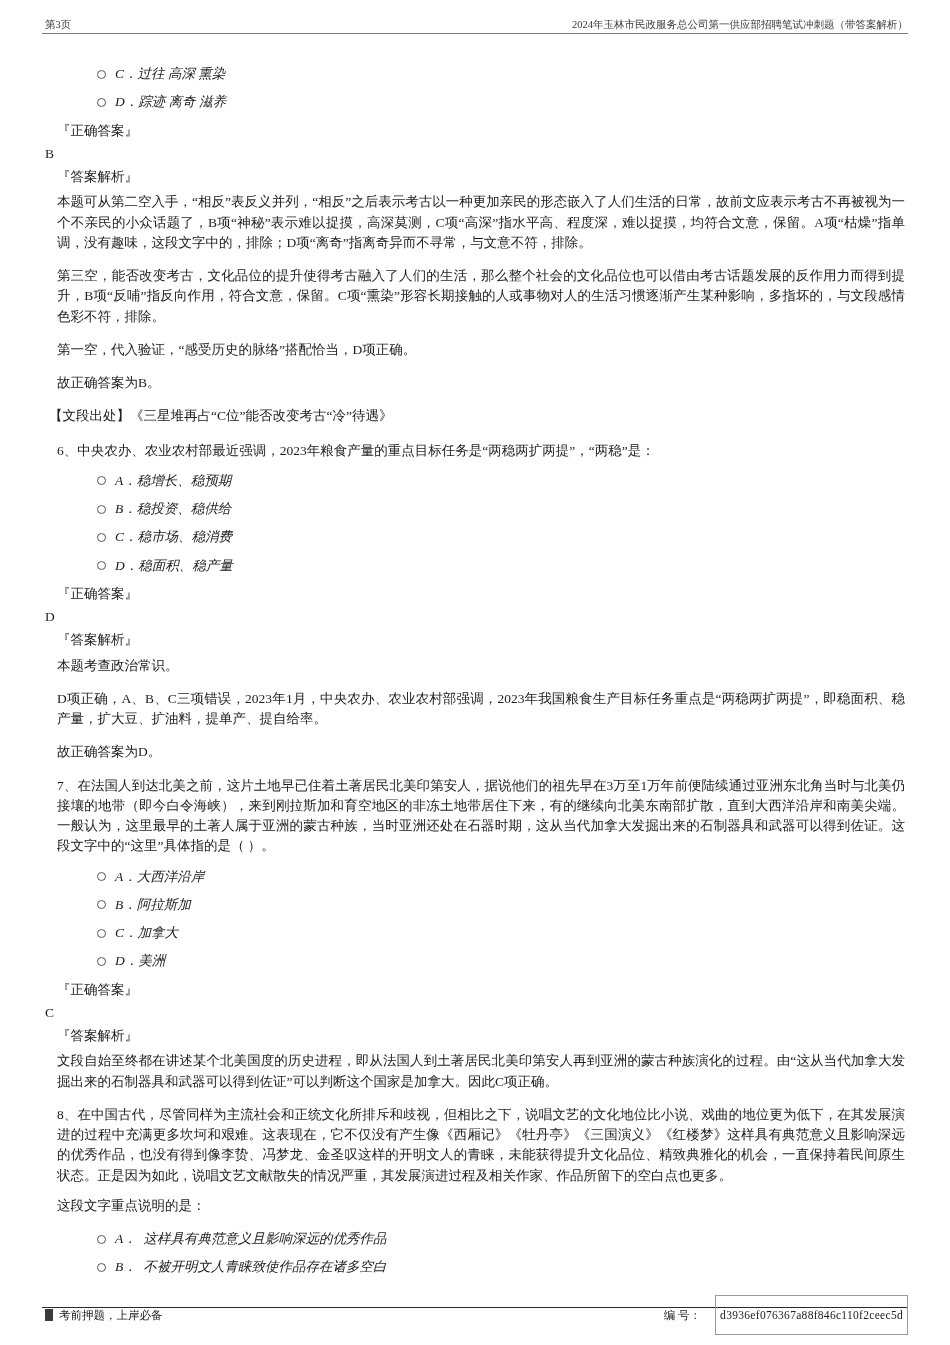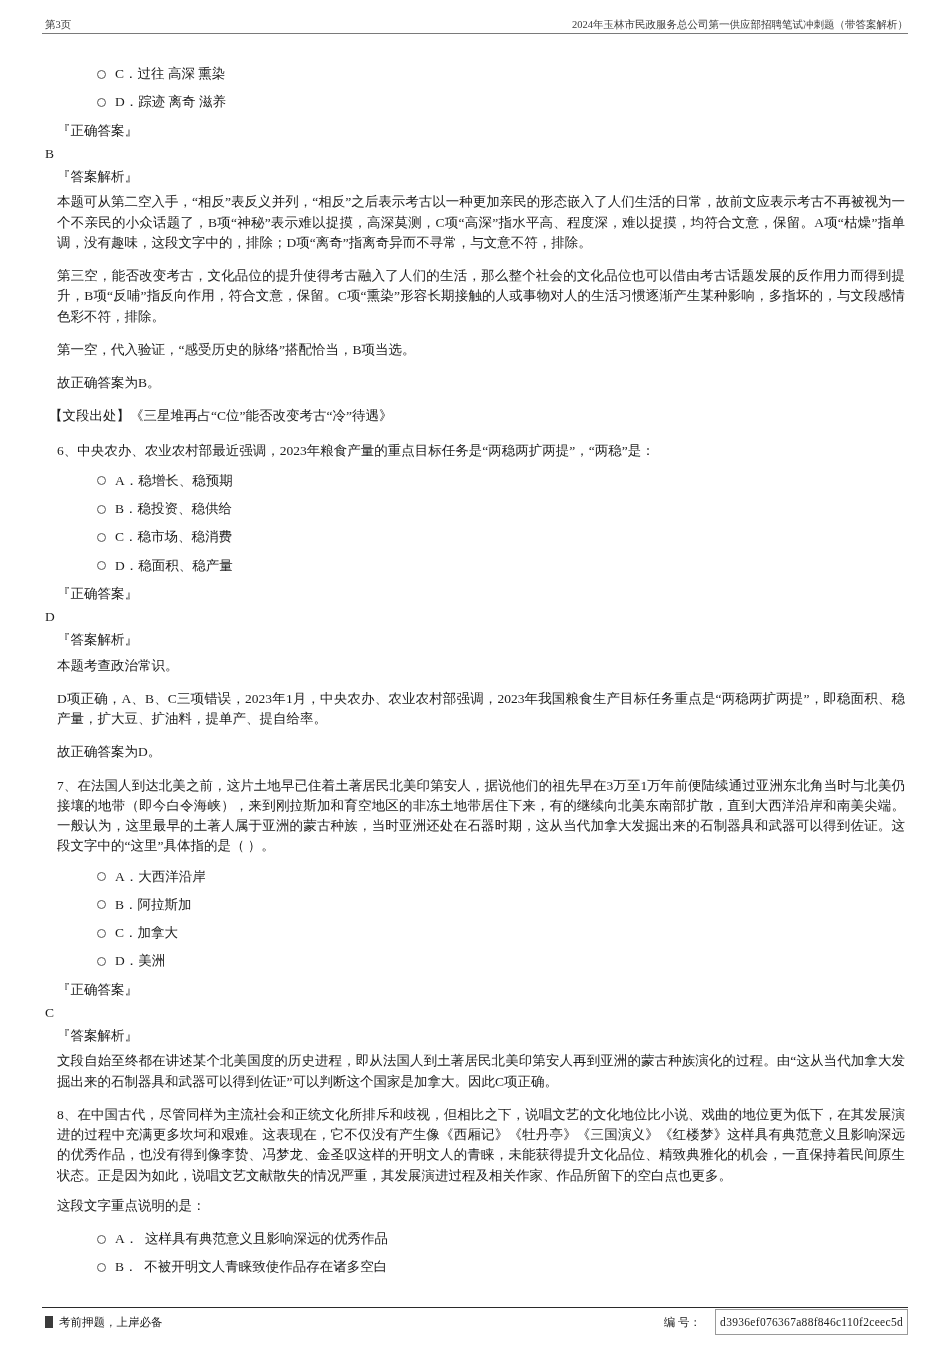--- a/index.html
+++ b/index.html
@@ -20,42 +20,42 @@
   }
   .question-content {
     position:absolute; top:64px; left:45px; right:45px;
     font-size:13.5px; line-height:1.5;
   }
   .blk-option { display:flex; align-items:center; margin:0 0 8px 52px; }
   .radio {
     flex:0 0 auto; width:9px; height:9px; margin-right:9px;
     border:1.2px solid #555; border-radius:50%; background:#fff;
   }
-  .opt-text { white-space:pre-wrap; }
+  .opt-text { white-space:pre-wrap;font-style:italic; }
   .blk-label { margin:3px 0 3px 12px; }
   .blk-answer { margin:0 0 3px 0; }
   .blk-para { margin:5px 0 13px 12px; text-align:justify; }
   .blk-question { margin:0 0 10px 12px; text-align:justify; }
   .blk-source { margin:3px 0 14px 4px; }
   .footer-divider {
     position:absolute; bottom:37px; left:42px; right:42px;
     border-top:1.5px solid #2a2a2a;
   }
   .page-footer {
     position:absolute; bottom:10px; left:45px; right:42px;
     display:flex; justify-content:space-between; align-items:center;
     font-size:11.5px; color:#222;
   }
   .footer-left { display:flex; align-items:center; gap:6px; }
   .bullet-icon {
     display:inline-block; width:8px; height:12px; background:#3b3b3b;
   }
   .footer-right { display:flex; align-items:center; gap:14px; }
   .doc-code {
-    border:1px solid #9a9a9a; padding:6px 4px; font-size:11.5px;
+    border:1px solid #9a9a9a; padding:13px 4px; font-size:11.5px;
     letter-spacing:0.3px;
   }
 </style>
 </head>
 <body>
 
 <div class="page-header">
   <span>第3页</span>
   <span>2024年玉林市民政服务总公司第一供应部招聘笔试冲刺题（带答案解析）</span>
 </div>
@@ -68,21 +68,21 @@
     </div>
     <div class="blk-option">
       <span class="radio"></span>
       <span class="opt-text">D．踪迹 离奇 滋养</span>
     </div>
     <div class="blk-label">『正确答案』</div>
     <div class="blk-answer">B</div>
     <div class="blk-label">『答案解析』</div>
     <div class="blk-para">本题可从第二空入手，“相反”表反义并列，“相反”之后表示考古以一种更加亲民的形态嵌入了人们生活的日常，故前文应表示考古不再被视为一个不亲民的小众话题了，B项“神秘”表示难以捉摸，高深莫测，C项“高深”指水平高、程度深，难以捉摸，均符合文意，保留。A项“枯燥”指单调，没有趣味，这段文字中的，排除；D项“离奇”指离奇异而不寻常，与文意不符，排除。</div>
     <div class="blk-para">第三空，能否改变考古，文化品位的提升使得考古融入了人们的生活，那么整个社会的文化品位也可以借由考古话题发展的反作用力而得到提升，B项“反哺”指反向作用，符合文意，保留。C项“熏染”形容长期接触的人或事物对人的生活习惯逐渐产生某种影响，多指坏的，与文段感情色彩不符，排除。</div>
-    <div class="blk-para">第一空，代入验证，“感受历史的脉络”搭配恰当，B项当选。</div>
+    <div class="blk-para">第一空，代入验证，“感受历史的脉络”搭配恰当，D项正确。</div>
     <div class="blk-para">故正确答案为B。</div>
     <div class="blk-source">【文段出处】《三星堆再占“C位”能否改变考古“冷”待遇》</div>
     <div class="blk-question">6、中央农办、农业农村部最近强调，2023年粮食产量的重点目标任务是“两稳两扩两提”，“两稳”是：</div>
     <div class="blk-option">
       <span class="radio"></span>
       <span class="opt-text">A．稳增长、稳预期</span>
     </div>
     <div class="blk-option">
       <span class="radio"></span>
       <span class="opt-text">B．稳投资、稳供给</span>

